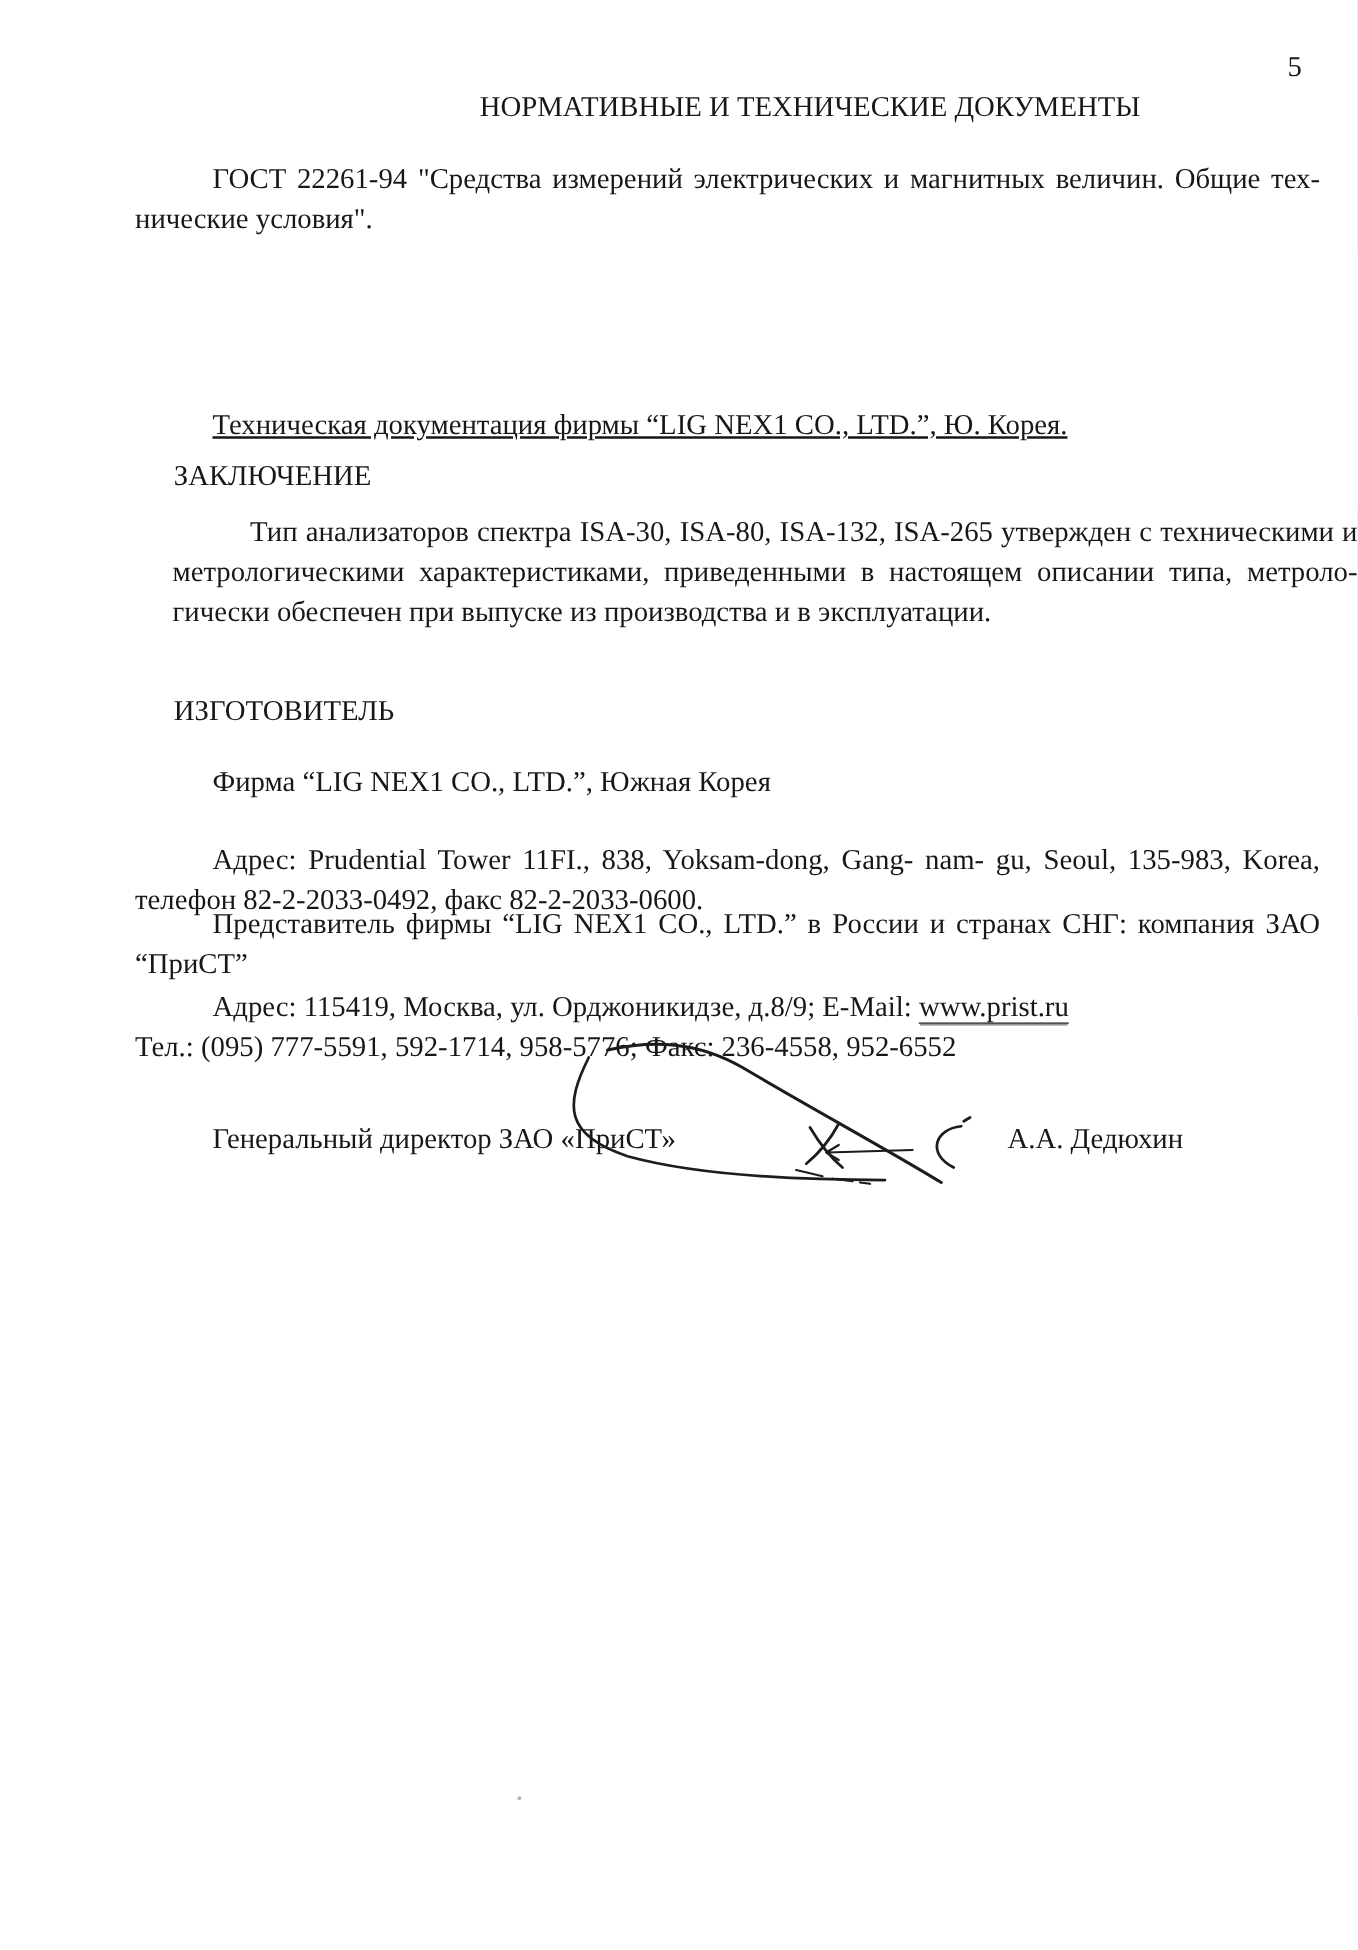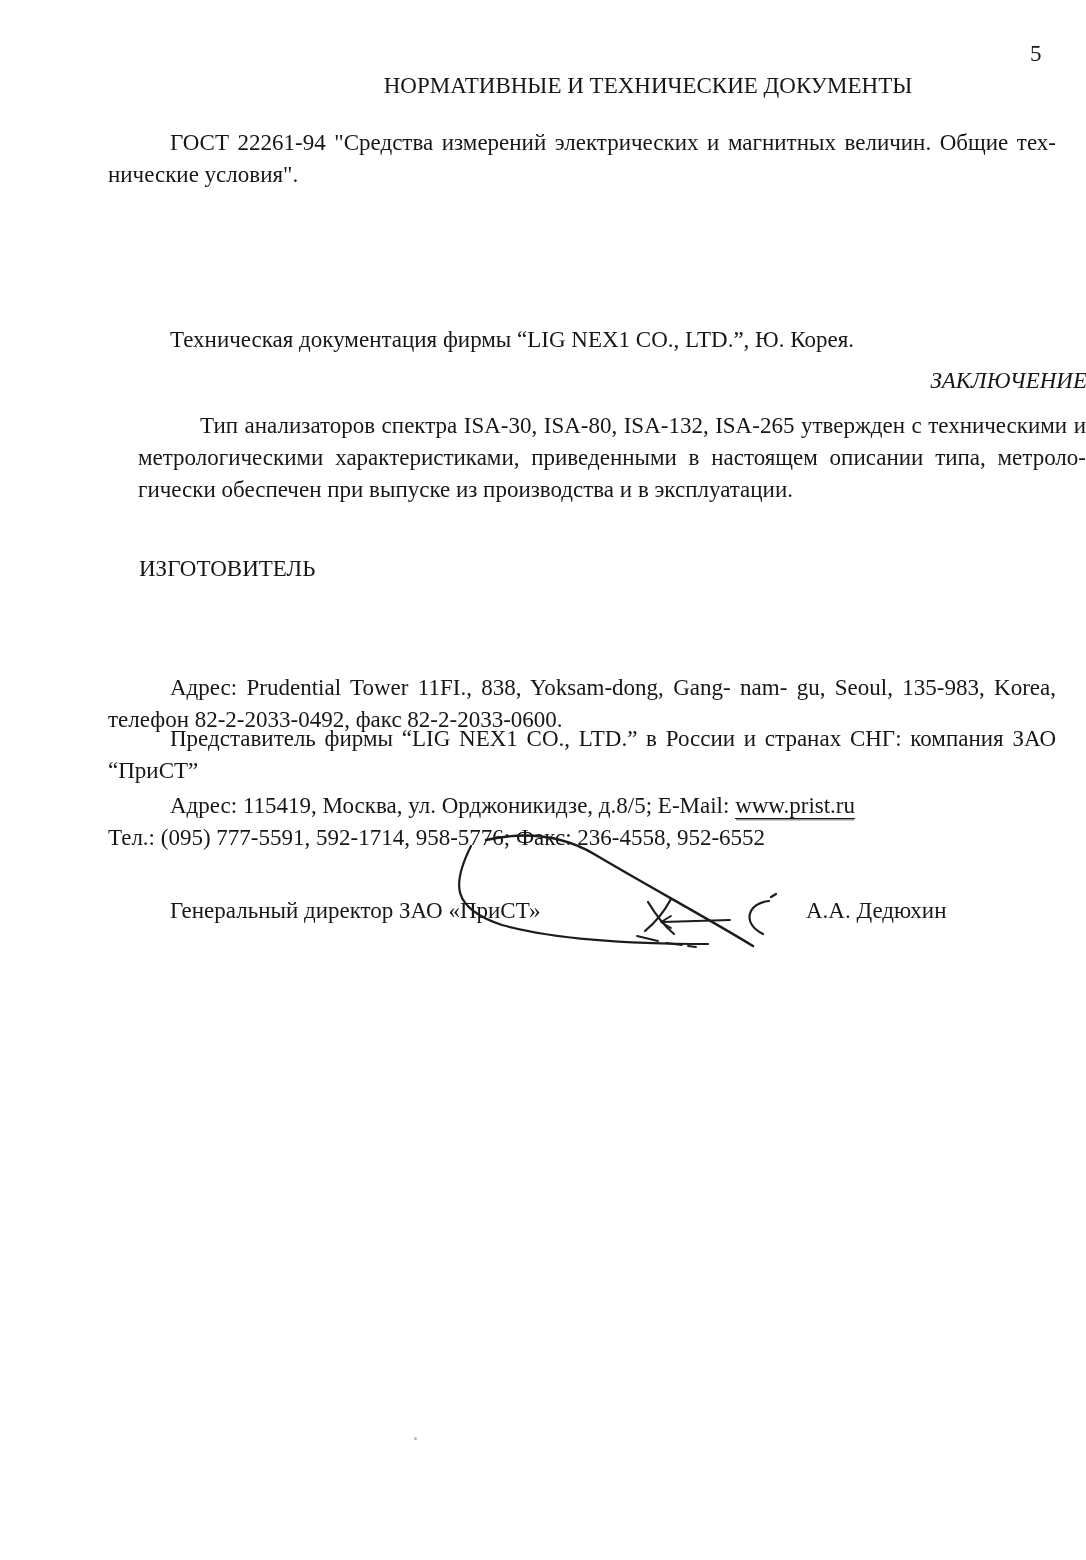--- a/index.html
+++ b/index.html
@@ -18,25 +18,25 @@
     font-size: 23px;
     line-height: 32px;
     overflow: hidden;
   }
   .abs { position: absolute; margin: 0; }
   .body-col { left: 108px; width: 948px; }
   .justify { text-align: justify; }
   .indent { text-indent: 62px; }
   .page-number { left: 1030px; top: 38px; width: 40px; text-align: left; }
   .doc-title    { top: 70px;  left: 174px; width: 948px; text-align: center; }
-  .h-conclusion { top: 365px; left: 139px; width: 948px; text-align: right; font-style: italic; }
+  .h-conclusion { top: 365px; left: 139px; width: 948px; text-align: left; }
   .h-manufacturer { top: 553px; left: 139px; width: 948px; }
   .p-gost1 { top: 127px; }
   .p-gost2 { top: 260px; }
-  .p-techdoc { top: 324px; }
+  .p-techdoc { top: 324px; text-decoration: underline; }
   .p-conclusion { top: 410px; margin-left: 30px; }
   .p-firm { top: 610px; }
   .p-firm-address { top: 672px; }
   .p-representative { top: 723px; }
   .p-rep-address { top: 790px; }
   .p-rep-phone { top: 822px; }
   .sig-row { top: 895px; left: 108px; width: 948px; height: 40px; }
   .sig-label { position: absolute; left: 62px; top: 0; white-space: nowrap; }
   .sig-name  { position: absolute; left: 698px; top: 0; white-space: nowrap; }
   .email-link {
@@ -73,26 +73,27 @@
 
 
   <p class="abs body-col indent p-techdoc">Техническая документация фирмы “LIG NEX1 CO., LTD.”, Ю. Корея.</p>
 
   <div class="abs h-conclusion">ЗАКЛЮЧЕНИЕ</div>
 
   <p class="abs body-col justify indent p-conclusion">Тип анализаторов спектра ISA-30, ISA-80, ISA-132, ISA-265 утвержден с техническими и метрологическими характеристиками, приведенными в настоящем описании типа, метроло­гически обеспечен при выпуске из производства и в эксплуатации.</p>
 
   <div class="abs h-manufacturer">ИЗГОТОВИТЕЛЬ</div>
 
+  <p class="abs body-col indent p-firm">Фирма “LIG NEX1 CO., LTD.”, Южная Корея</p>
 
   <p class="abs body-col justify indent p-firm-address">Адрес: Prudential Tower 11FI., 838, Yoksam-dong, Gang- nam- gu, Seoul, 135-983, Korea, телефон 82-2-2033-0492, факс 82-2-2033-0600.</p>
 
   <p class="abs body-col justify indent p-representative">Представитель фирмы “LIG NEX1 CO., LTD.” в России и странах СНГ: компания ЗАО “ПриСТ”</p>
 
-  <p class="abs body-col indent p-rep-address"><span>Адрес: 115419, Москва, ул. Орджоникидзе, д.8/5; E-Mail: </span><span class="email-link">www.prist.ru</span></p>
+  <p class="abs body-col indent p-rep-address"><span>Адрес: 115419, Москва, ул. Орджоникидзе, д.8/9; E-Mail: </span><span class="email-link">www.prist.ru</span></p>
 
   <p class="abs body-col p-rep-phone">Тел.: (095) 777-5591, 592-1714, 958-5776; Факс: 236-4558, 952-6552</p>
 
   <div class="abs sig-row">
     <span class="sig-label">Генеральный директор ЗАО «ПриСТ»</span>
     <span class="sig-name">А.А. Дедюхин</span>
   </div>
 
   <svg class="signature-svg" viewBox="0 0 1086 1560" xmlns="http://www.w3.org/2000/svg">
     <g fill="none" stroke="#1c1c1c" stroke-linecap="round" stroke-linejoin="round">

